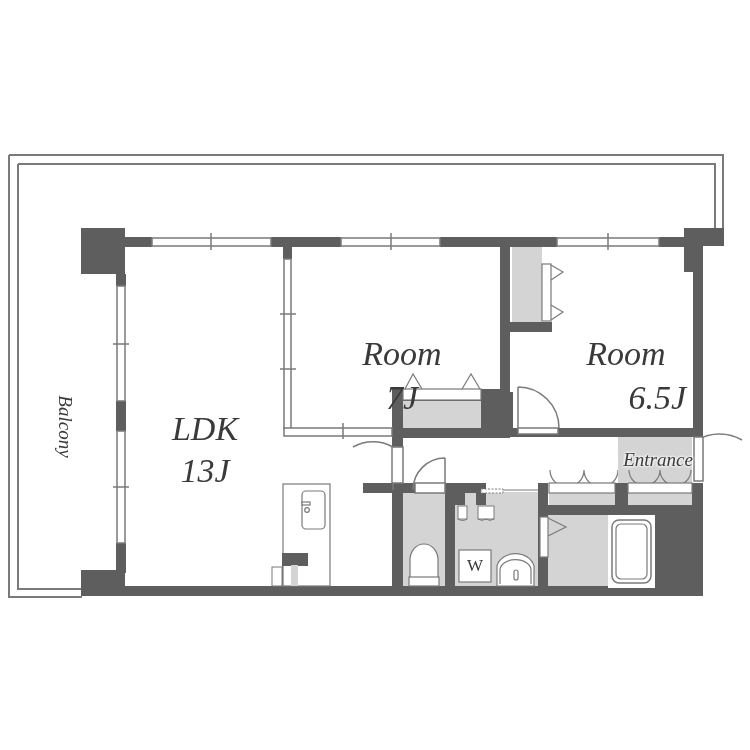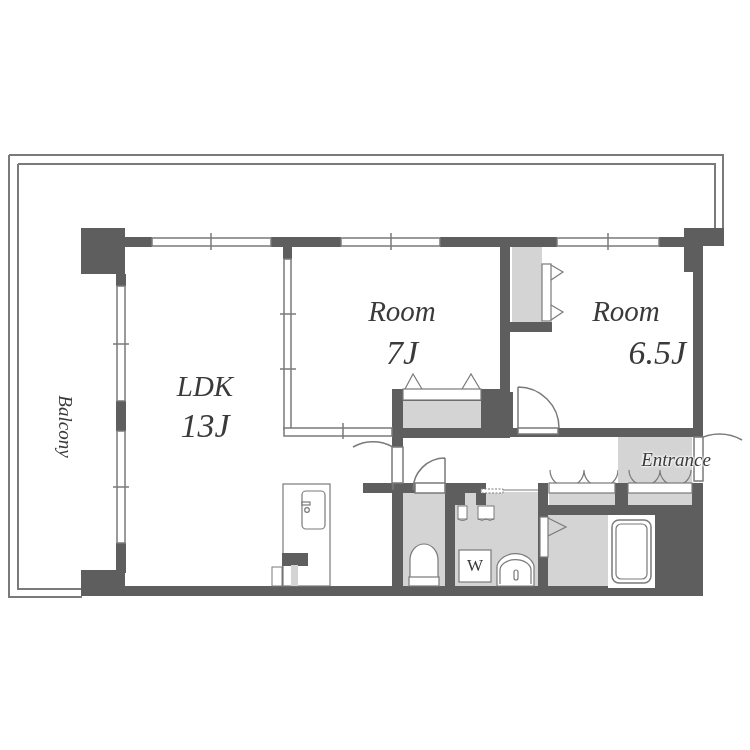--- a/index.html
+++ b/index.html
@@ -1,19 +1,19 @@
 <!DOCTYPE html>
 <html><head>
 <meta charset="utf-8">
 <style>
   html, body { margin:0; padding:0; background:#ffffff; }
   body { width:750px; height:750px; position:relative; overflow:hidden; font-family:"Liberation Serif", serif; }
   #plan { position:absolute; left:0; top:0; width:750px; height:750px; }
   .lbl { position:absolute; font-family:"Liberation Serif","DejaVu Serif",serif; font-style:italic; color:#3a3a3a; text-align:center; line-height:1; }
-  .room-name { font-size:29px; }
+  .room-name { font-size:34px;margin-top:40px; }
   .room-size { font-size:34px;font-family:Liberation Serif, serif; }
   .entrance-lbl { font-size:19px; text-shadow:0 0 3px #fff,0 0 3px #fff,0 0 3px #fff; }
   .balcony-lbl { font-size:19px; transform:rotate(90deg); transform-origin:center center; }
 </style>
 </head>
 <body>
 
 <div id="plan">
 <svg width="750" height="750" viewBox="0 0 750 750" xmlns="http://www.w3.org/2000/svg">
 
@@ -193,18 +193,18 @@
 <div class="lbl" style="left:342px; top:297px; width:120px;">
   <div class="room-name">Room</div>
   <div class="room-size" style="margin-top:10px;">7J</div>
 </div>
 
 <div class="lbl" style="left:566px; top:297px; width:120px;">
   <div class="room-name">Room</div>
   <div class="room-size" style="margin-top:10px;text-align:right;">6.5J</div>
 </div>
 
-<div class="lbl entrance-lbl" style="left:628px; top:450px; width:96px;">Entrance</div>
+<div class="lbl entrance-lbl" style="left:610px; top:450px; width:96px;">Entrance</div>
 
 <div class="lbl balcony-lbl" style="left:20px; top:417px; width:90px;">Balcony</div>
 
 <div class="lbl" style="left:459px; top:557px; width:32px; font-size:17px; font-style:normal;">W</div>
 </div>
 
 </body></html>

